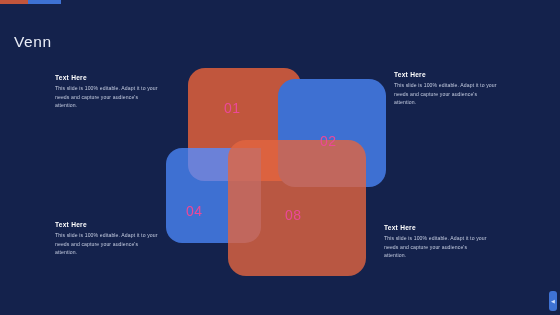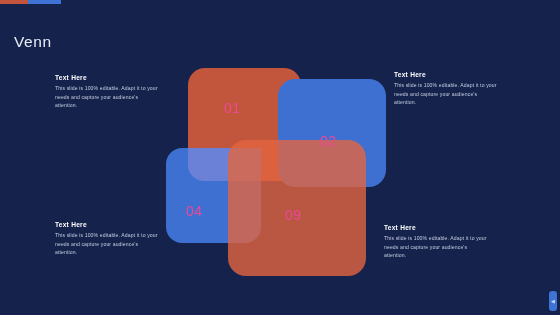--- a/index.html
+++ b/index.html
@@ -176,21 +176,21 @@
 
   <div id="venn">
     <div class="venn-shape" id="shape-01"></div>
     <div class="venn-shape" id="shape-02"></div>
     <div class="venn-shape" id="shape-04"></div>
     <div class="venn-shape" id="blend-04-01"></div>
     <div class="venn-shape" id="shape-03"></div>
 
     <div class="venn-num" id="num-01">01</div>
     <div class="venn-num" id="num-02">02</div>
-    <div class="venn-num" id="num-03">09</div>
+    <div class="venn-num" id="num-03">08</div>
     <div class="venn-num" id="num-04">04</div>
   </div>
 
   <div class="callout" id="callout-1">
     <div class="callout-title">Text Here</div>
     <div class="callout-body">This slide is 100% editable. Adapt it to your needs and capture your audience's attention.</div>
   </div>
 
   <div class="callout" id="callout-2">
     <div class="callout-title">Text Here</div>

